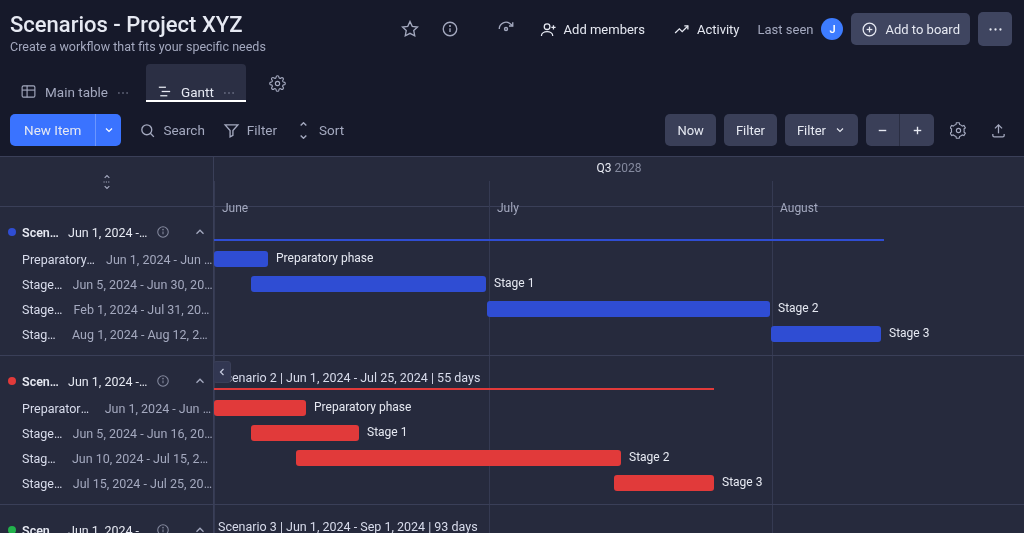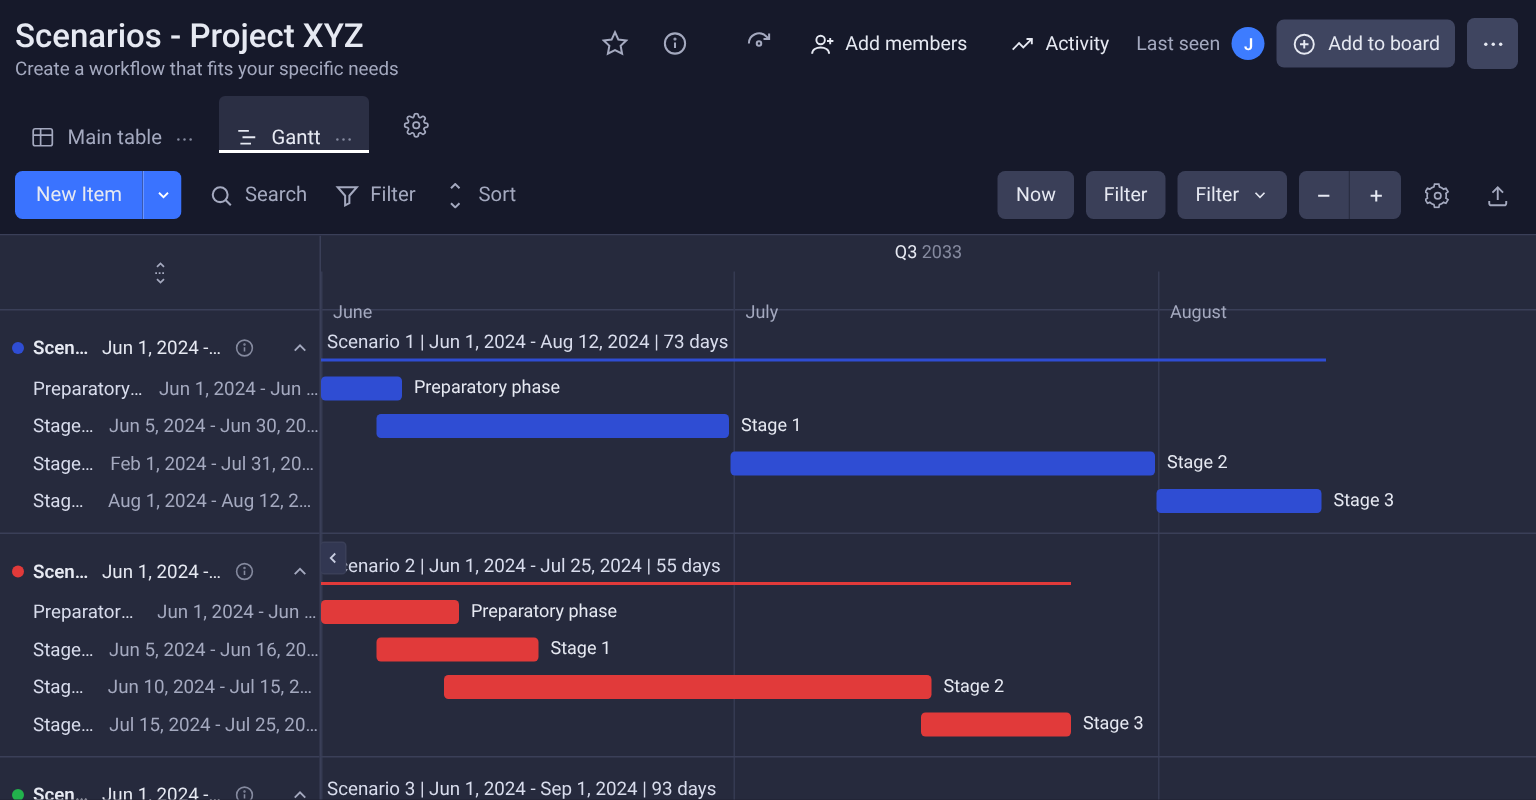--- a/index.html
+++ b/index.html
@@ -383,32 +383,31 @@
       </div>
   </div>
 
   <div class="right-pane">
     <div class="collapse-handle">
       <svg width="12" height="12" viewBox="0 0 24 24" fill="none" stroke="#c8cde0" stroke-width="2.4">
           <polyline points="15 6 9 12 15 18"></polyline>
         </svg>
     </div>
     <div class="time-head">
-      <div class="quarter"><span>Q3</span> <span class="yr">2033</span></div>
+      <div class="quarter"><span>Q3</span> <span class="yr">2028</span></div>
       <div class="month-col" style="left:0px"></div>
       <div class="month-lbl" style="left:0px">June</div>
       <div class="month-col" style="left:275px"></div>
       <div class="month-lbl" style="left:275px">July</div>
       <div class="month-col" style="left:558px"></div>
       <div class="month-lbl" style="left:558px">August</div>
     </div>
     <div class="right-rows" id="right-groups">
         <div class="r-group" style="padding-top: 10px; padding-bottom: 8px;">
           <div class="r-group-head">
-            <div class="summary-txt">Scenario 1 | Jun 1, 2024 - Aug 12, 2024 | 73 days</div>
                 <div class="summary-line" style="left:0px;width:670px;background:#2f4dd3"></div>
           </div>
           <div class="r-row">
             <div class="bar" style="left:0px;width:54px;background:#2f4dd3"></div>
                   <div class="bar-lbl" style="left:62px">Preparatory phase</div>
           </div>
           <div class="r-row">
             <div class="bar" style="left:37px;width:235px;background:#2f4dd3"></div>
                   <div class="bar-lbl" style="left:280px">Stage 1</div>
           </div>

